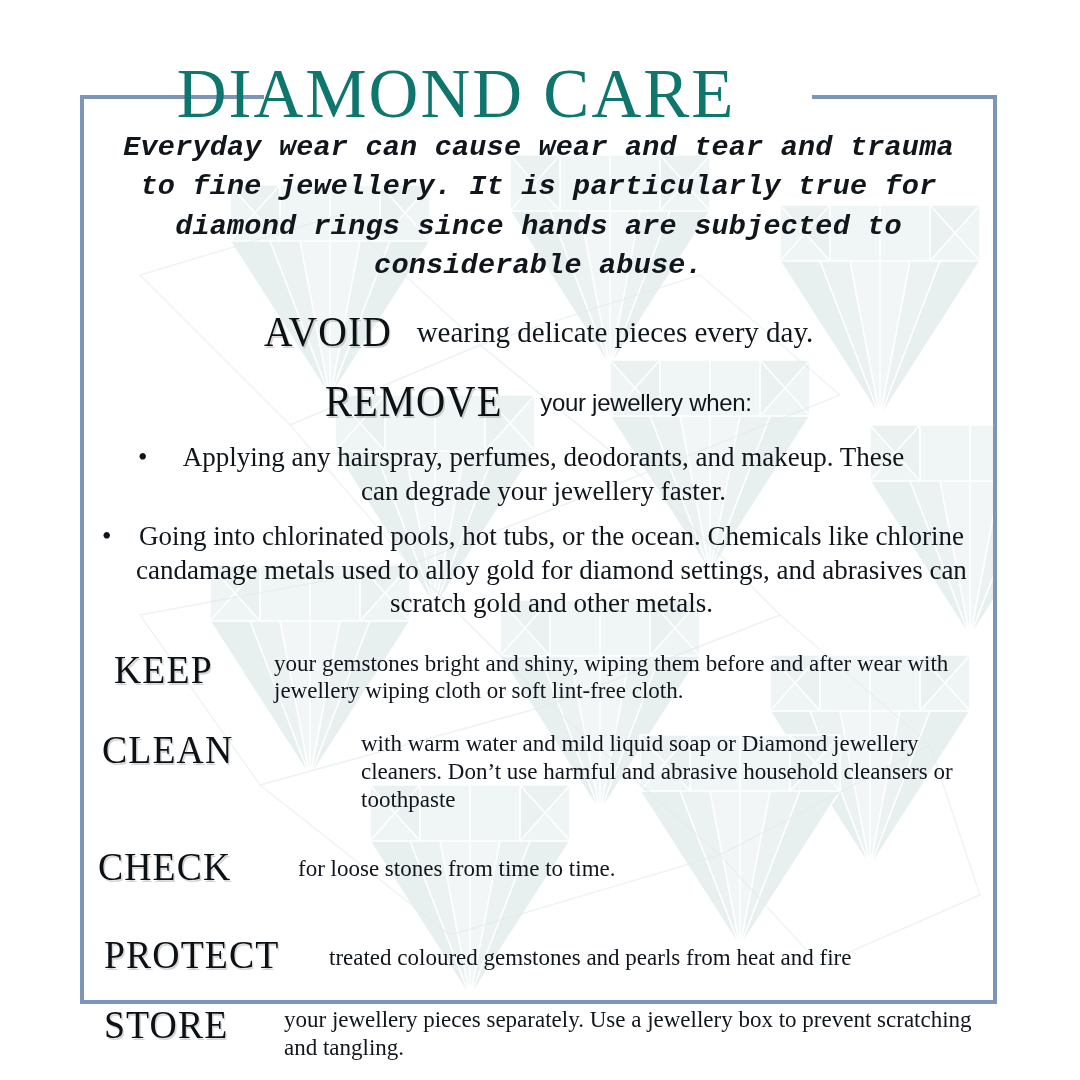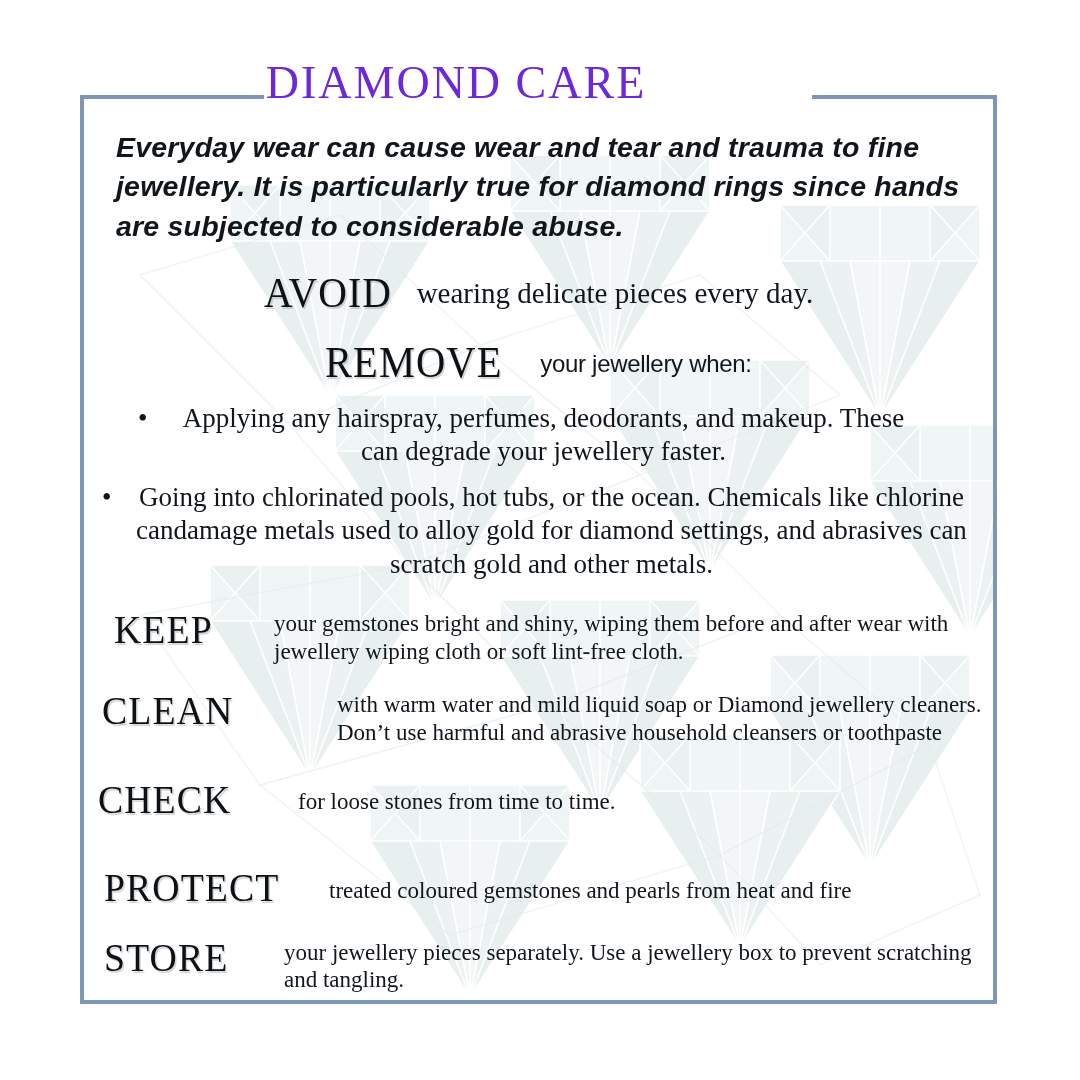--- a/index.html
+++ b/index.html
@@ -32,42 +32,43 @@
   #frame-right  {left:993px; top:95px;  width:4px;  height:909px;}
   #frame-bottom {left:80px;  top:1000px;width:917px;height:4px;}
   #frame-top-l  {left:80px;  top:95px;  width:184px;height:4px;}
   #frame-top-r  {left:812px; top:95px;  width:185px;height:4px;}
 
   
   #title{
     position:absolute;
     left:0; top:60px; width:912px;
     text-align:center;
-    color:#6d28d9;
-    font-family:"Liberation Serif", serif;
-    font-size:46px;
+    color:#0f766e;
+    font-family:"Liberation Serif", serif;
+    font-size:69px;
     letter-spacing:2px;
     line-height:1;
     z-index:5;
   }
 
   
   #content{
     position:absolute;
     left:90px; top:128px; width:897px;
     z-index:4;
     color:#11161c;
   }
 
   .intro{
-    font-family:Liberation Sans, sans-serif;
+    font-family:Liberation Mono, monospace;
     font-style:italic;
     font-weight:bold;
     font-size:28.5px;
     line-height:1.38;
+    text-align:center;
     margin:0 26px;
     letter-spacing:.2px;
   }
 
   
   .kw{
     font-family:"Liberation Serif", serif;
     font-weight:400;
     letter-spacing:1.2px;
     color:#0c1116;
@@ -147,21 +148,21 @@
     font-family:"Liberation Serif", serif;
     font-size:23px;
     line-height:1.21;
     padding-left:10px;
     padding-top:7px;
   }
   .row .kw{font-size:41px;}
 
   #row-keep     {margin-top:22px;margin-left:24px;}
   #row-keep .kwcol{width:150px;}
-  #row-clean    {margin-top:18px;margin-left:12px;}
+  #row-clean    {margin-top:18px;margin-left:12px;gap:24px;}
   #row-clean .kwcol{width:225px;}
   #row-check    {margin-top:26px;margin-left:8px;}
   #row-check .kwcol{width:190px;}
   #row-check .txtcol{padding-top:15px;}
   #row-protect  {margin-top:38px;margin-left:14px;align-items:center;}
   #row-protect .kwcol{width:215px;}
   #row-protect .txtcol{padding-top:10px;}
   #row-store    {margin-left:14px;}
   #row-store .kwcol{width:170px;}
   #row-store .txtcol{padding-top:8px;}

